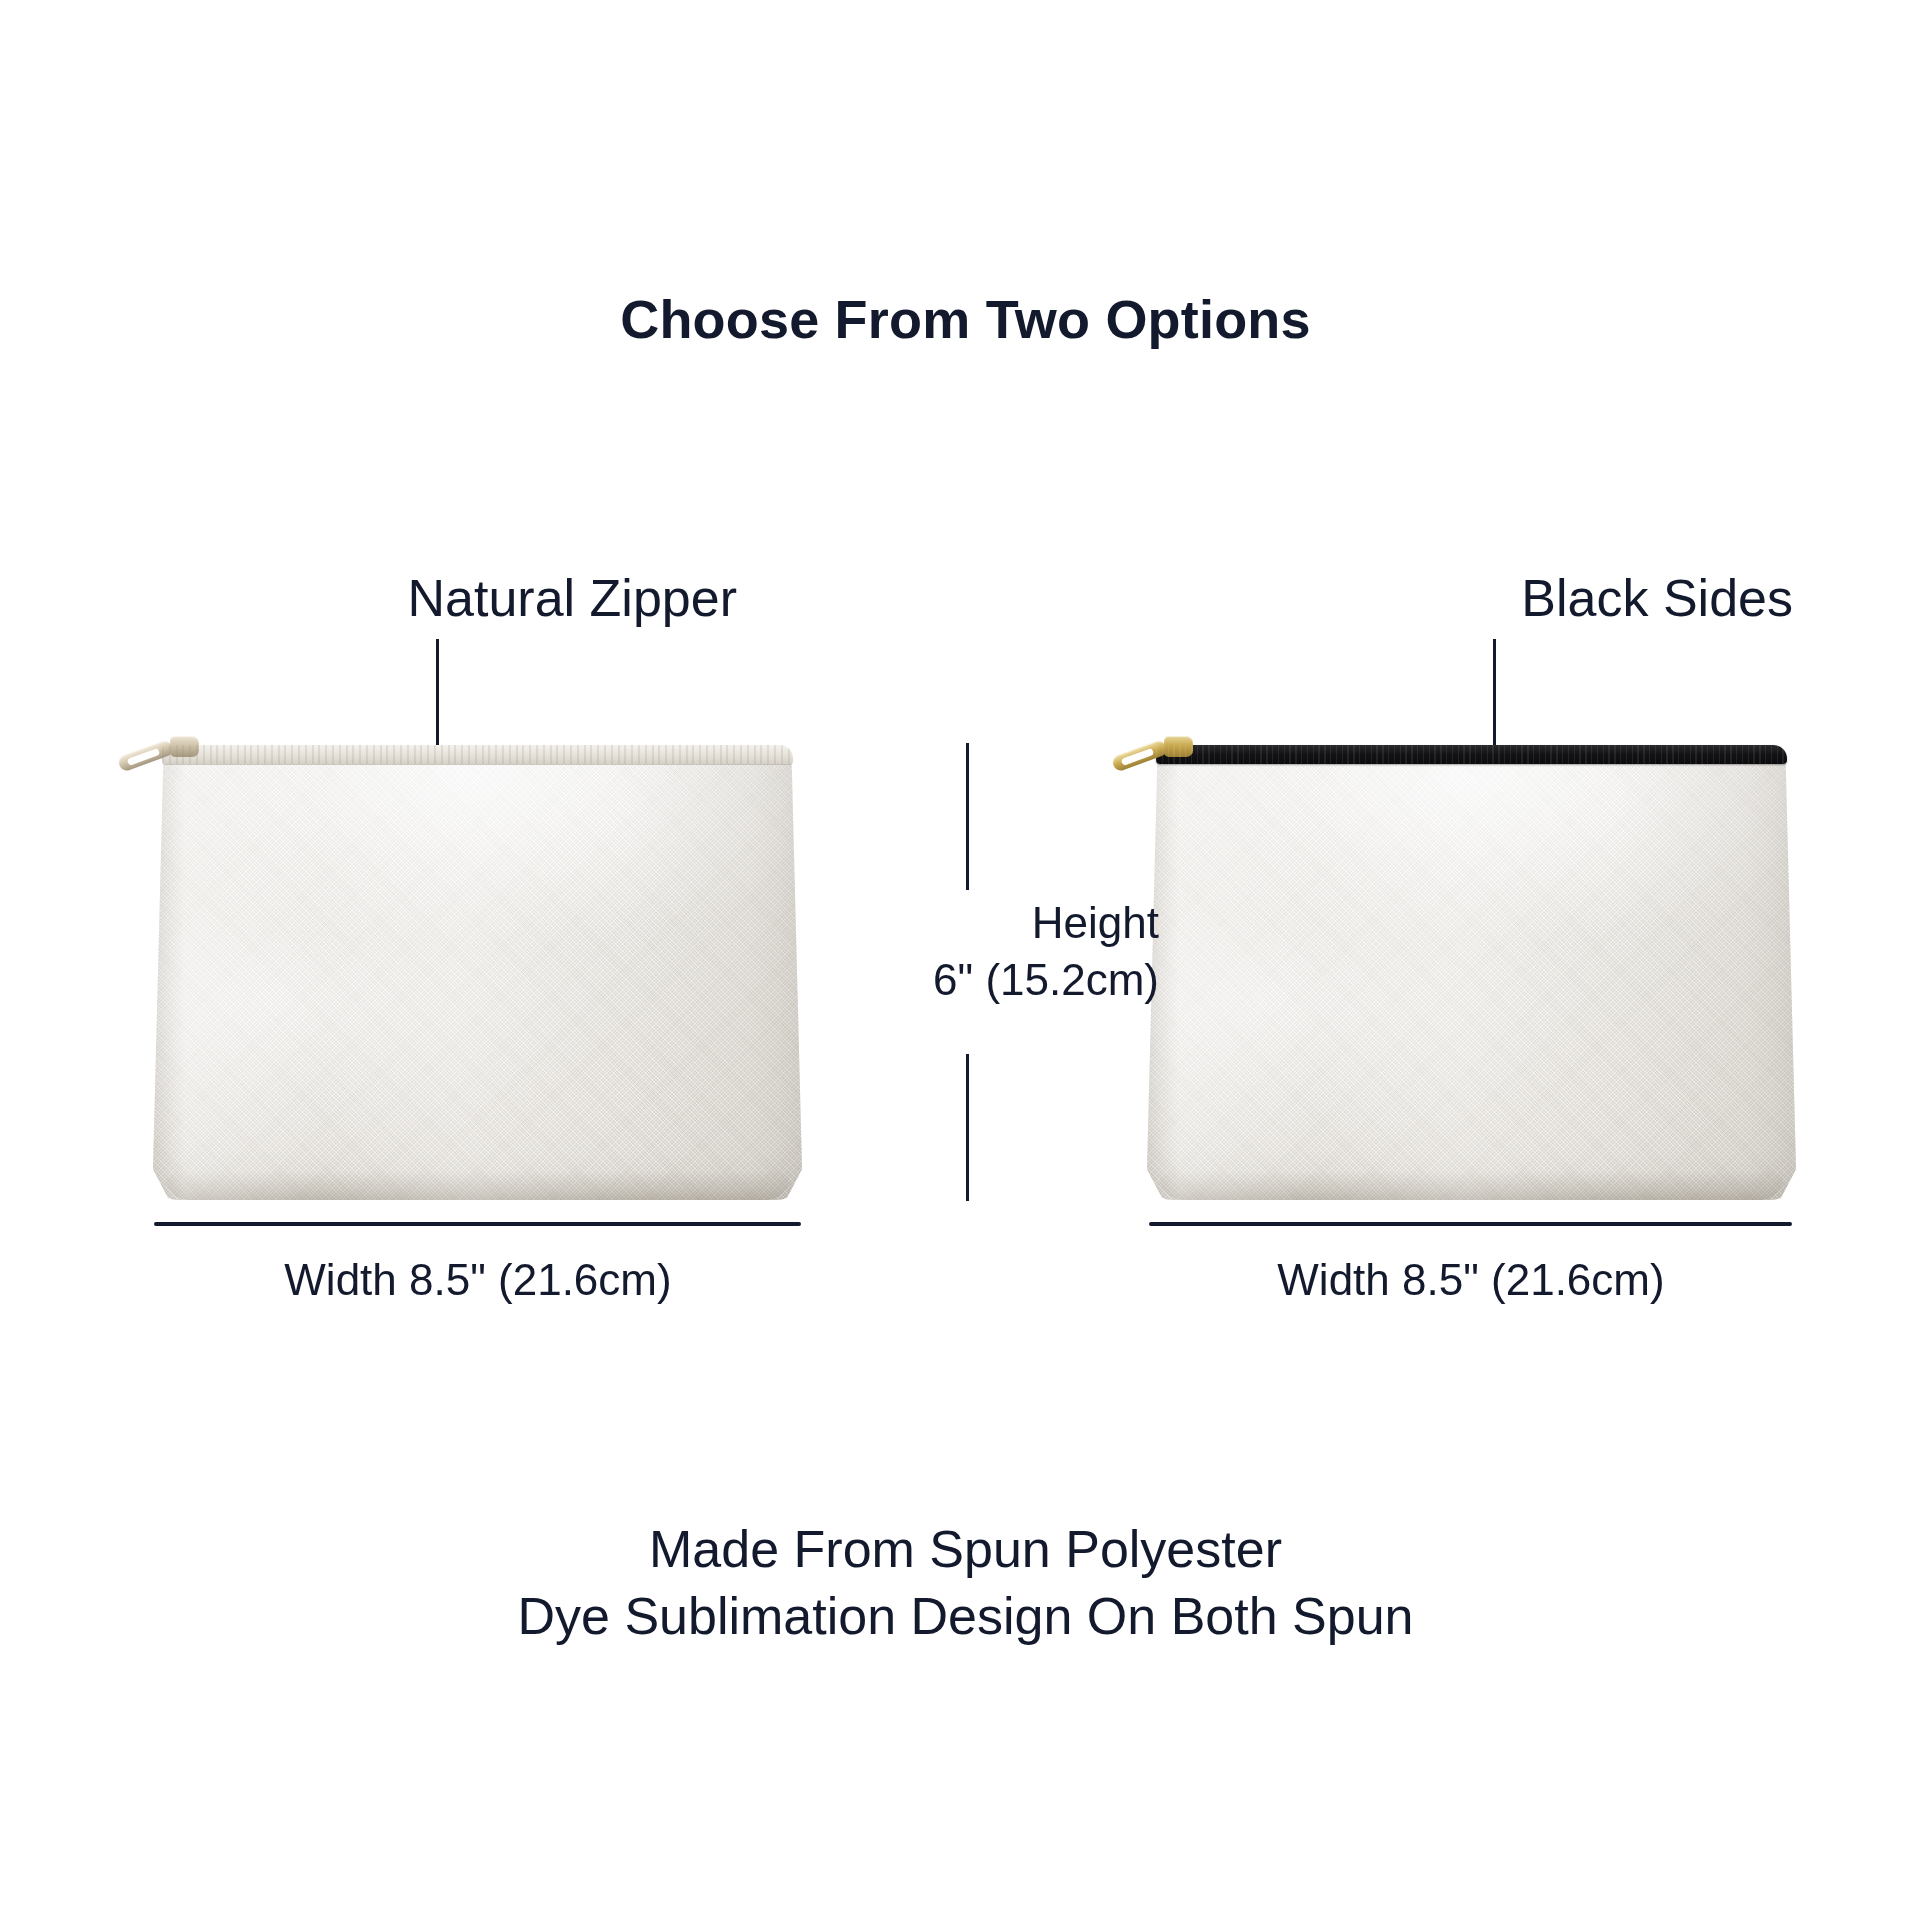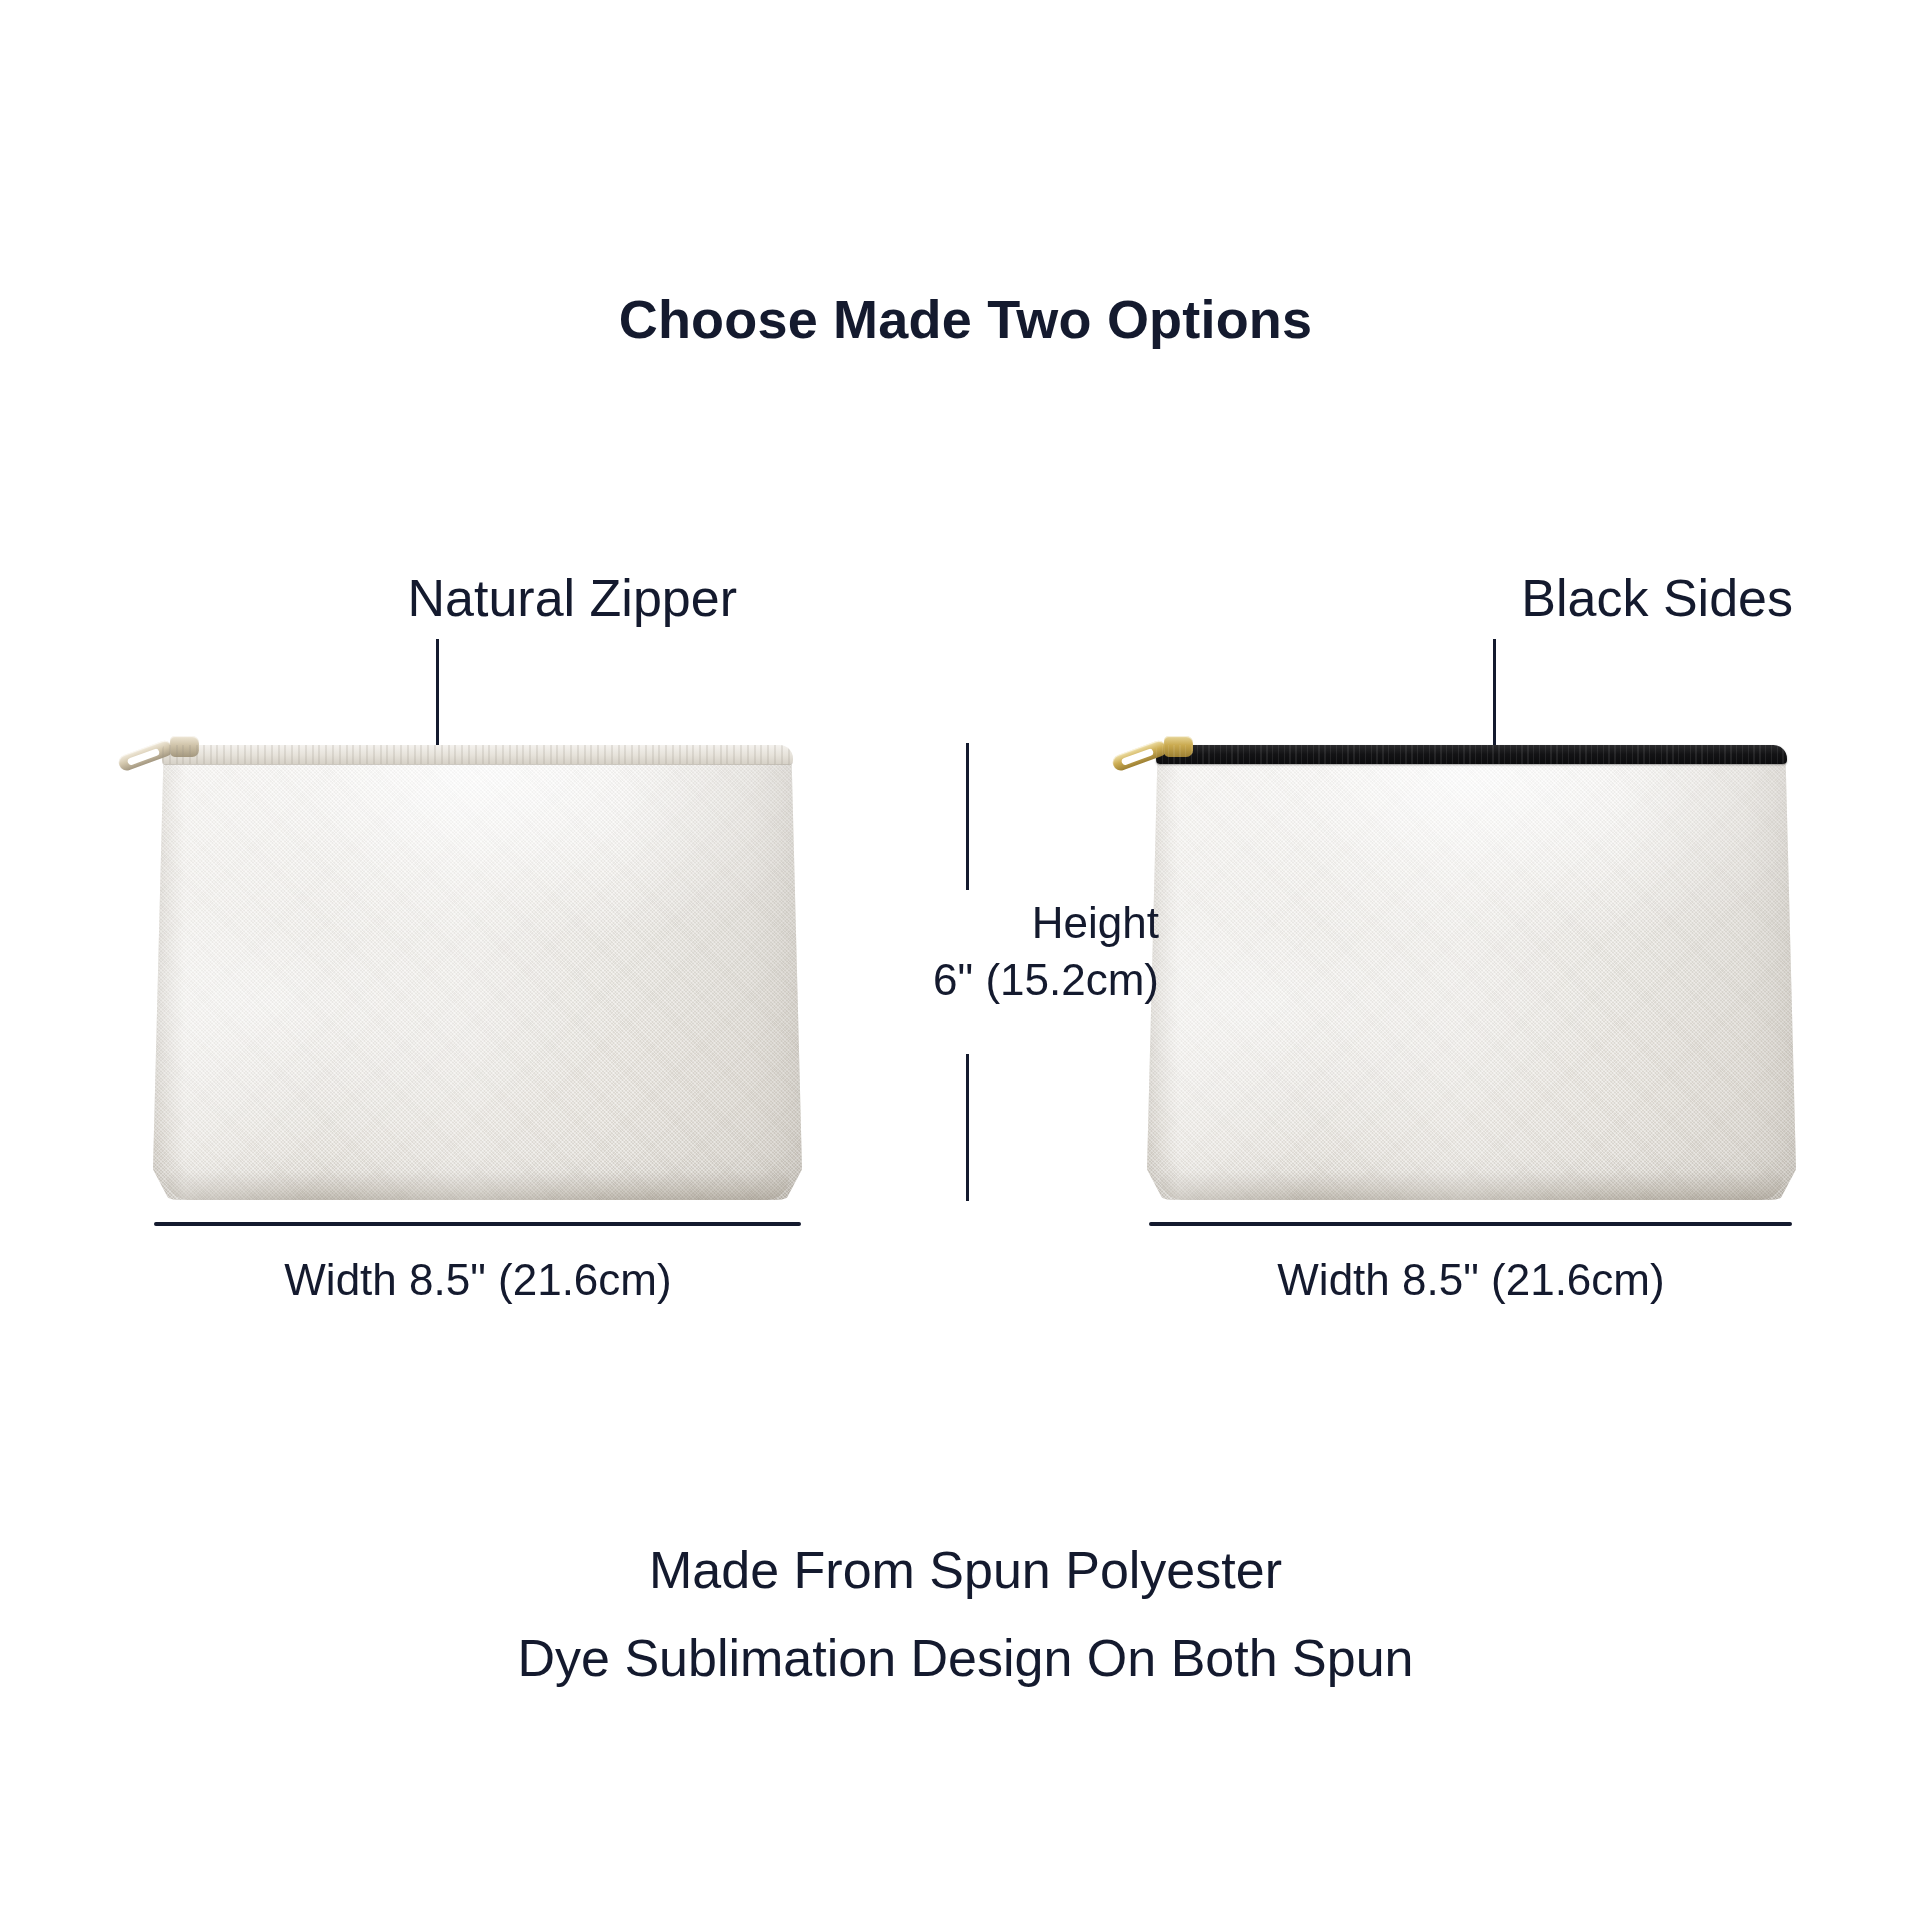--- a/index.html
+++ b/index.html
@@ -256,28 +256,28 @@
   .footer {
     position: absolute;
     left: 0;
     top: 1516px;
     width: 1931px;
     text-align: center;
     font-size: 52px;
     line-height: 1.28;
     color: #141a2e;
   }
-  .footer .line { display: block; margin-top: 21px; }
+  .footer .line { display: block; }
 </style>
 </head>
 <body>
 
 <div class="stage">
 
-  <div class="headline">Choose Made Two Options</div>
+  <div class="headline">Choose From Two Options</div>
 
   <div class="opt-label left">Natural Zipper</div>
   <div class="leader left"></div>
 
   <div class="pouch left">
     <div class="pouch-body">
       <div class="pouch-base"></div>
     </div>
     <div class="zip-tape natural">
       <div class="zip-pull nickel">

